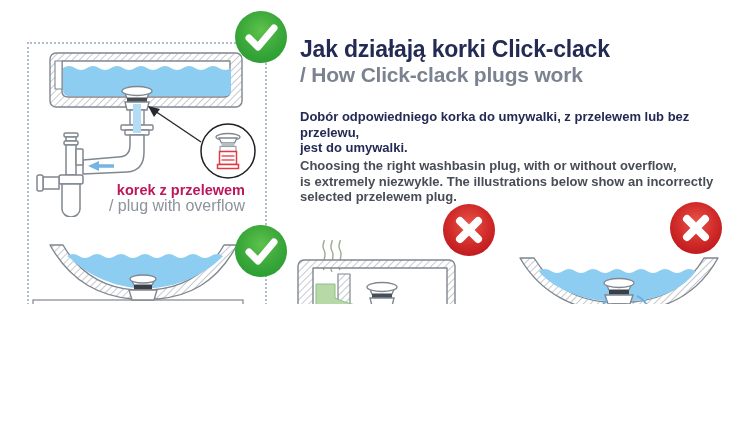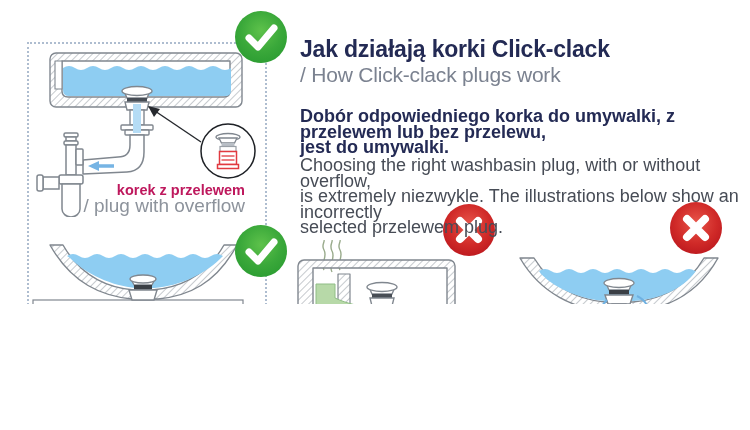--- a/index.html
+++ b/index.html
@@ -6,30 +6,30 @@
   #canvas{
     position:relative;width:750px;height:304px;background:#fff;overflow:hidden;
     font-family:"Liberation Sans","DejaVu Sans",sans-serif;
   }
   .abs{position:absolute;}
   .dotted-box{
     left:27px;top:42px;width:236px;height:371px;
     border:2px dotted #aebdd0;background:#fff;
   }
   .title-pl{left:300px;top:36px;font-size:23px;font-weight:700;color:#232a54;letter-spacing:-0.2px;}
-  .title-en{left:300px;top:63px;font-size:21px;font-weight:400;color:#7b8290;letter-spacing:-0.2px;}
-  .intro{left:300px;top:109px;width:450px;font-size:18px;line-height:15.5px;}
+  .title-en{left:300px;top:63px;font-size:21px;font-weight:700;color:#7b8290;letter-spacing:-0.2px;}
+  .intro{left:300px;top:109px;width:450px;font-size:13px;line-height:15.5px;}
   .intro-pl{font-weight:700;color:#232a54;}
-  .intro-en{top:158px;font-weight:400;color:#474c56;}
+  .intro-en{top:158px;font-weight:700;color:#474c56;}
   .intro span{display:block;}
   .diagram-label{width:205px;text-align:right;line-height:15px;}
   .label-1{left:40px;top:183px;}
   .label-2{left:40px;top:377px;}
   .diagram-label .pl{display:block;font-size:14.5px;font-weight:700;color:#be185d;}
-  .diagram-label .en{display:block;font-size:19px;font-weight:400;color:#8d939c;}
+  .diagram-label .en{display:block;font-size:16px;font-weight:400;color:#8d939c;}
   .badge{width:56px;height:56px;}
   svg{display:block;}
 </style>
 </head>
 <body>
 
 <svg width="0" height="0" style="position:absolute" aria-hidden="true">
   <defs>
     <pattern id="hatch" width="5" height="5" patternUnits="userSpaceOnUse" patternTransform="rotate(45)">
       <rect width="5" height="5" fill="#ffffff"></rect>

